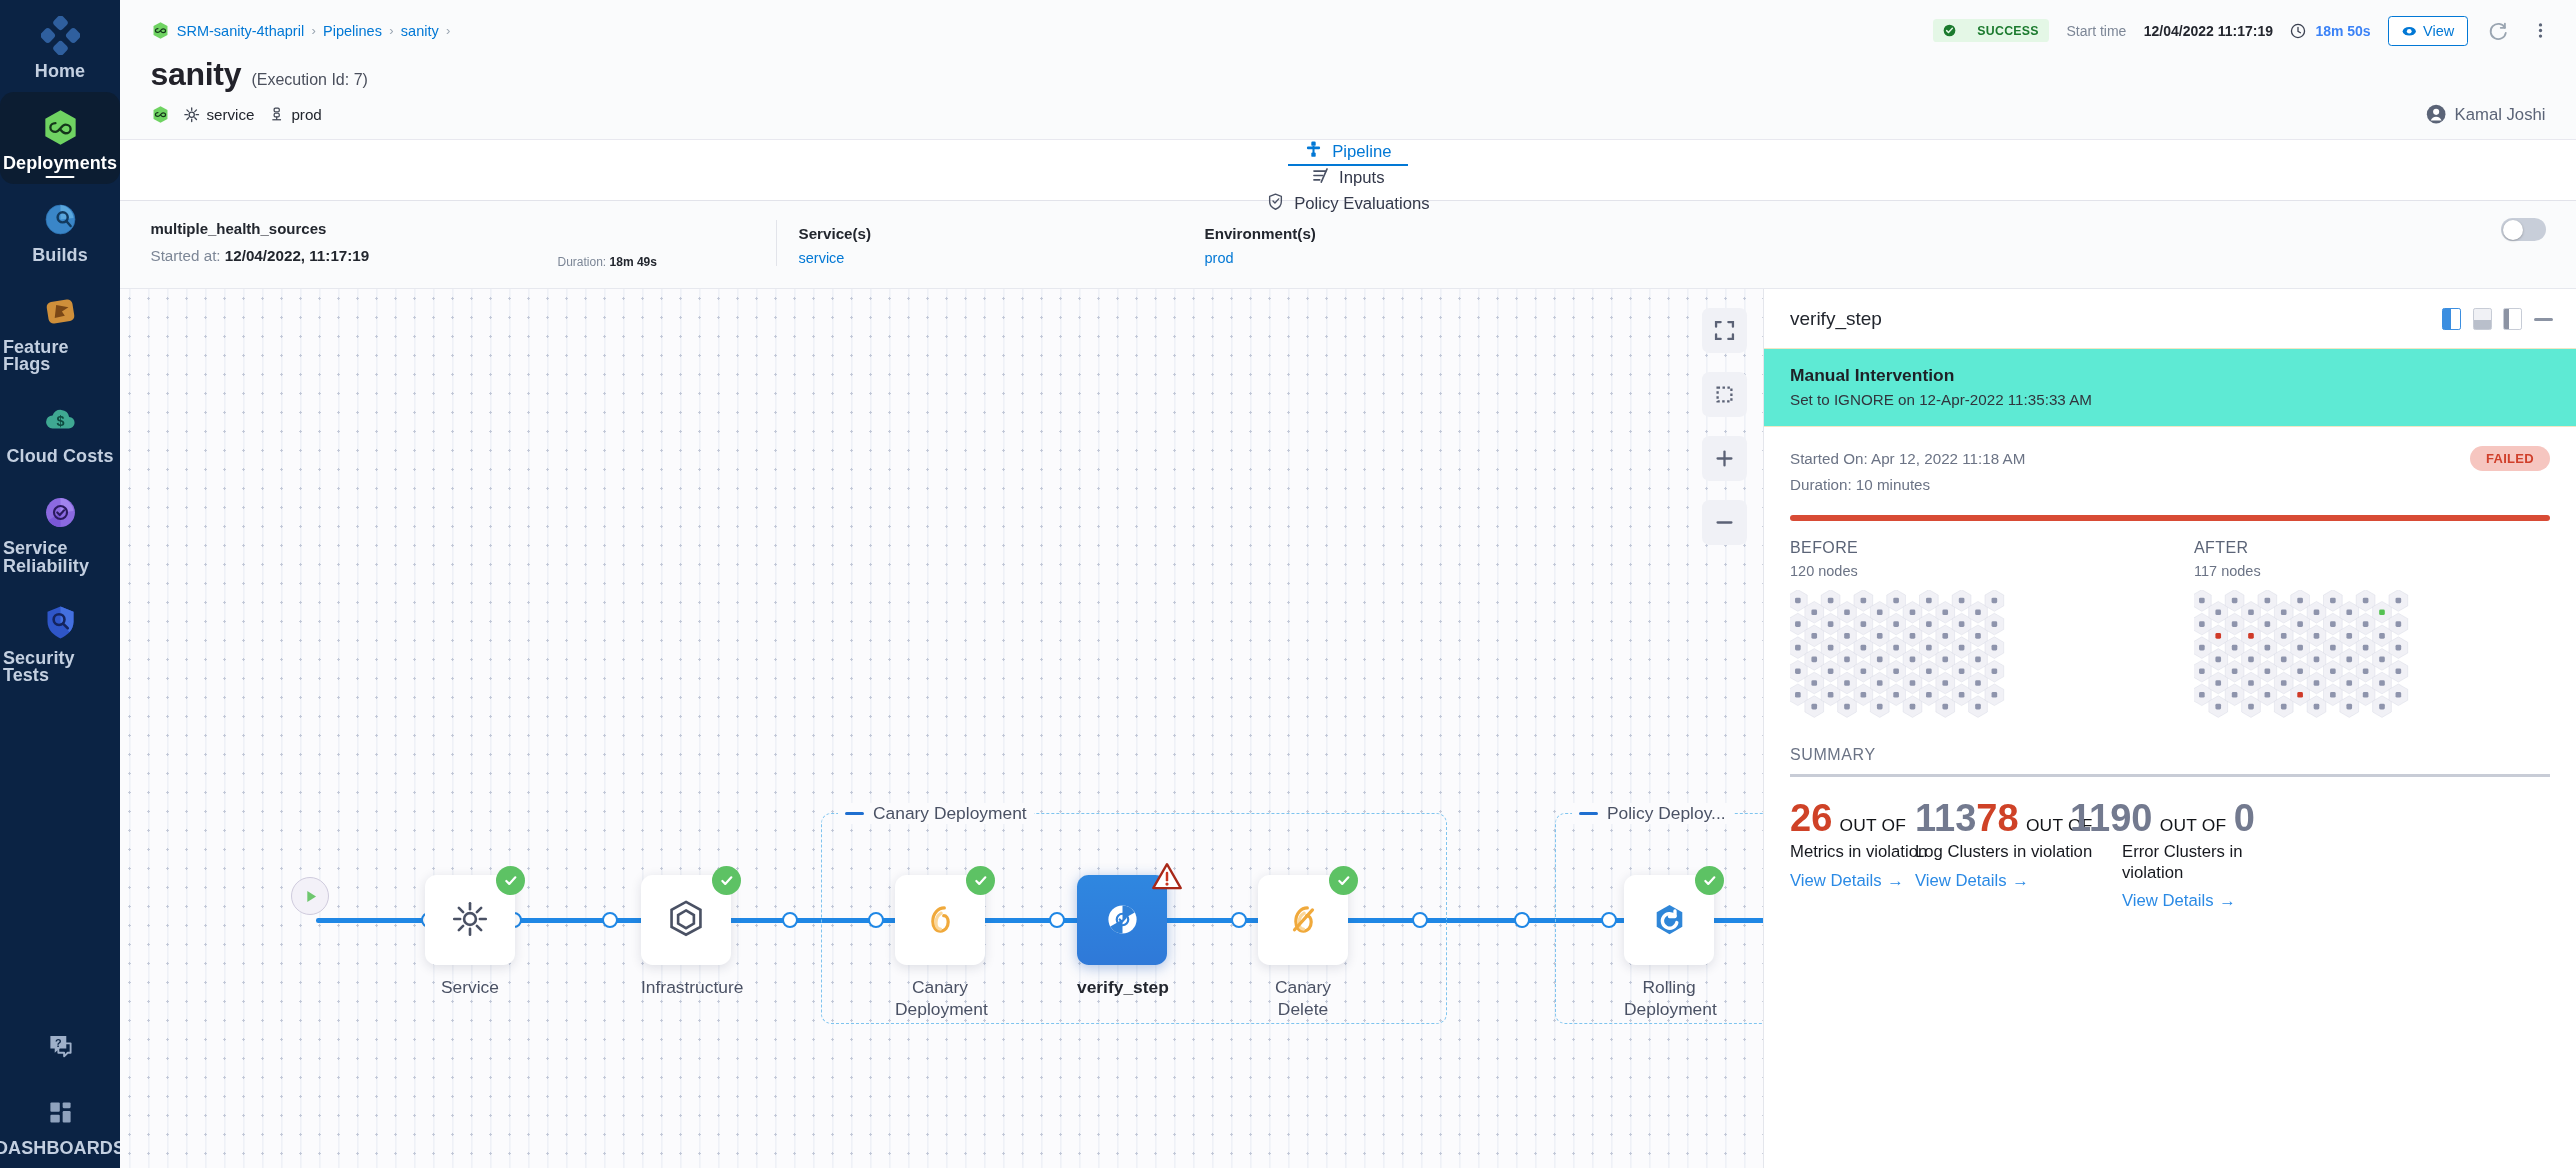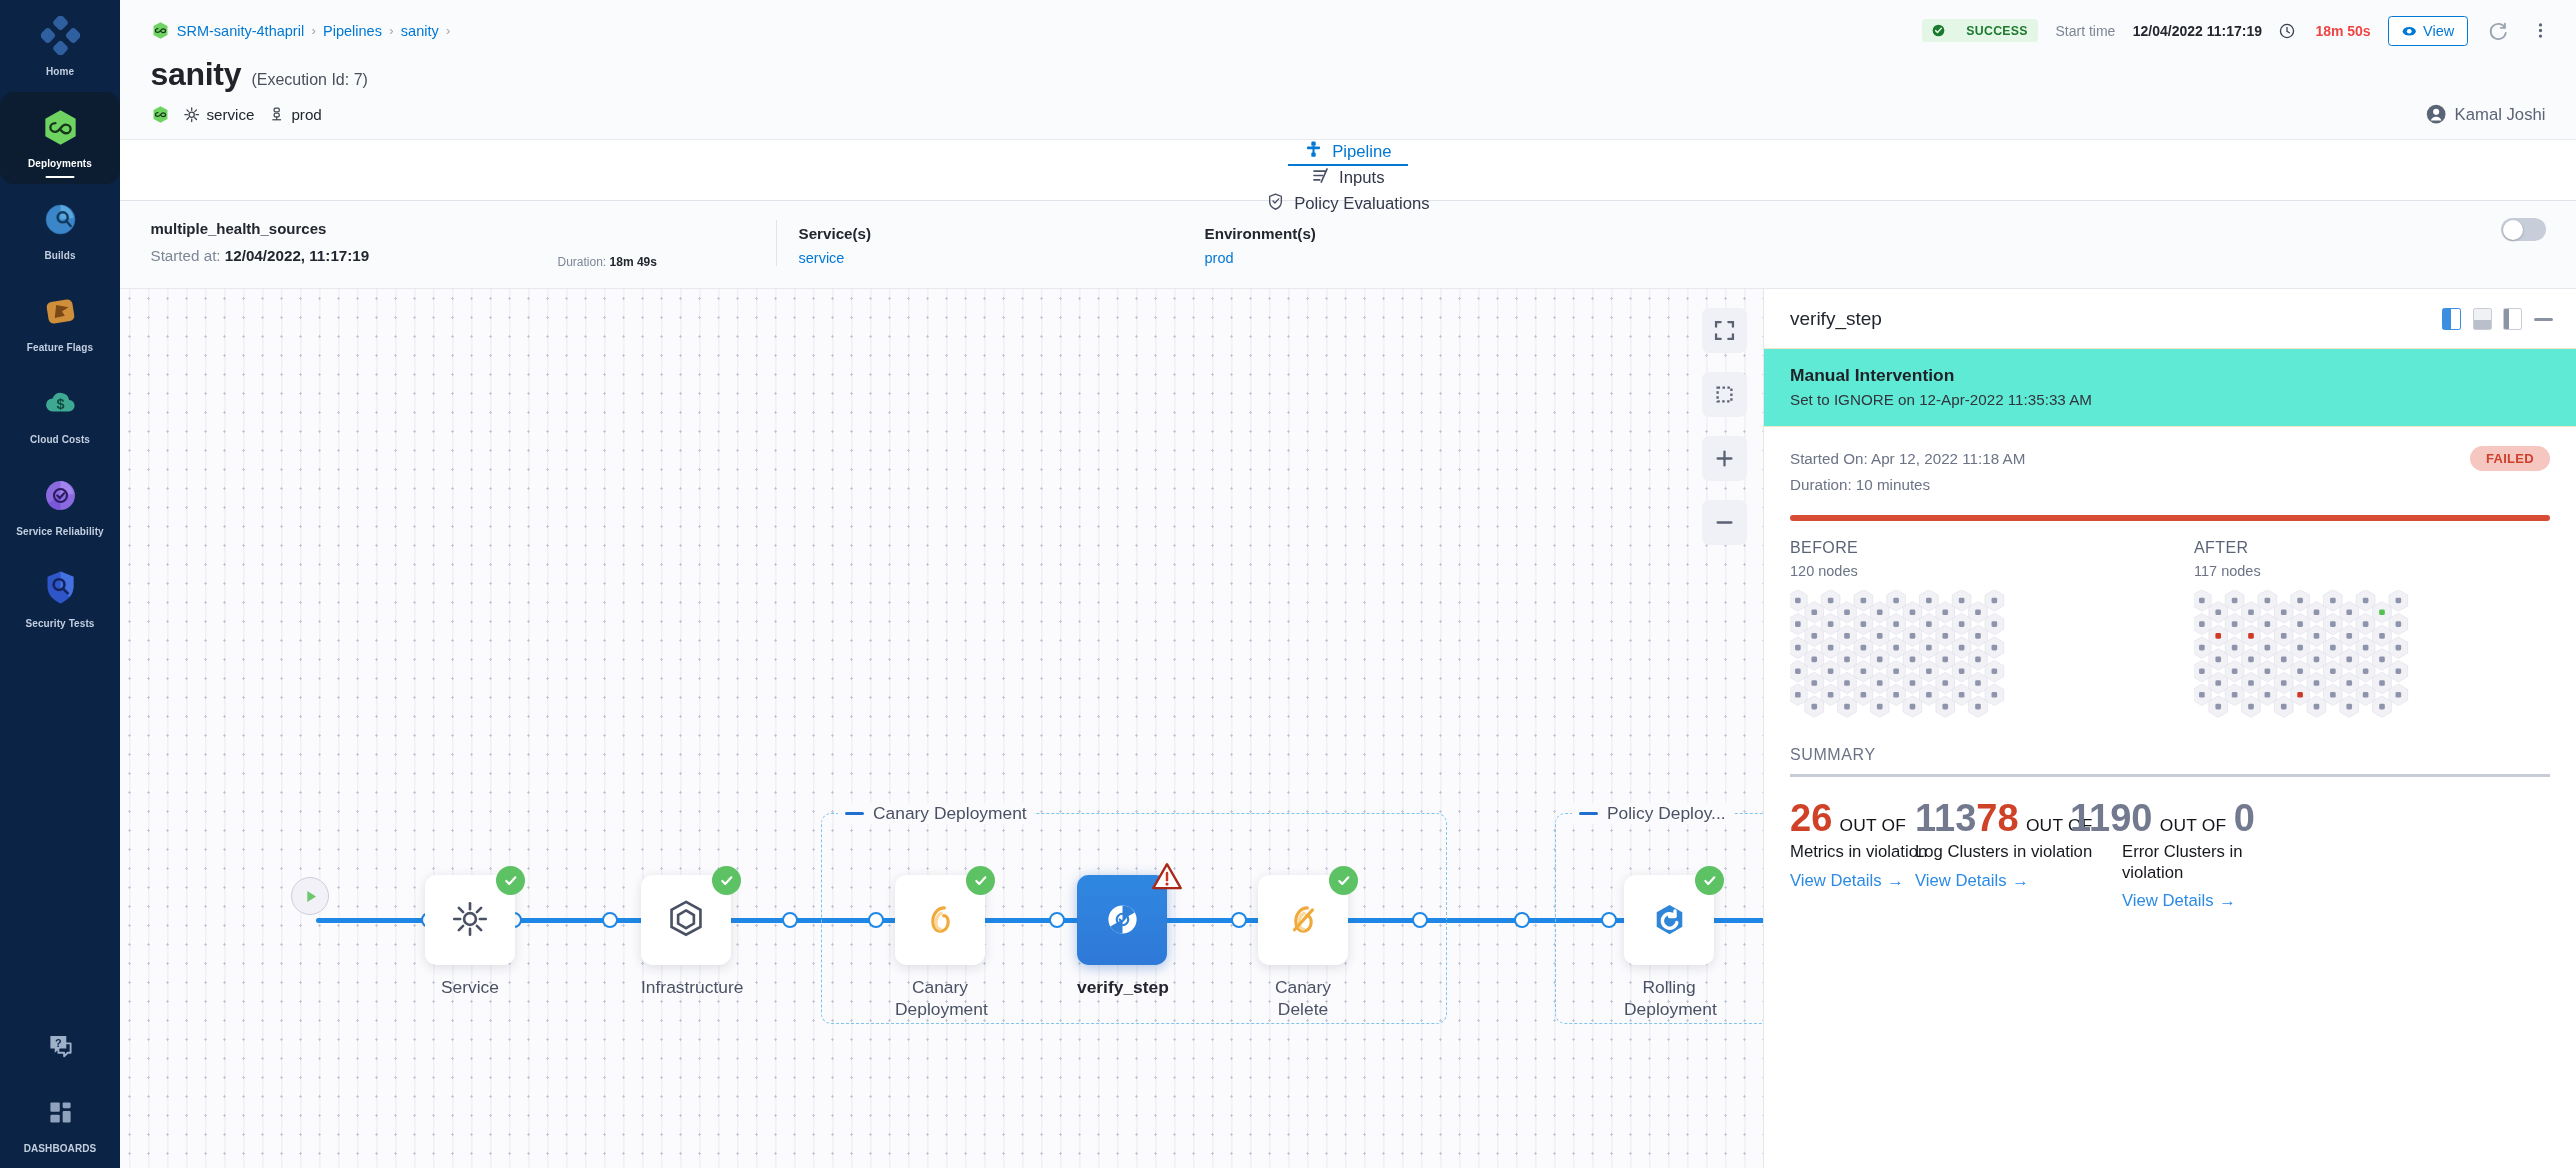--- a/index.html
+++ b/index.html
@@ -16,21 +16,21 @@
     display: flex; flex-direction: column; align-items: center;
     flex: 0 0 120px; position: relative;
   }
   .nav-item {
     width: 120px; padding: 16px 2.9px 11.6px; display: flex;
     flex-direction: column; align-items: center; gap: 8px;
     color: #b0c0d8; cursor: pointer; position: relative;
   }
   .nav-item.active { background: #0c1d32; border-radius: 14px; }
   .nav-item .nav-label {
-    font-size: 10px; line-height: 17.4px; text-align: left;
+    font-size: 18px; line-height: 17.4px; text-align: left;
     letter-spacing: 0.1px; font-weight: 600; color: #c3cfe0;
   }
   .nav-item.active .nav-label { color: #ffffff; }
   .nav-item.active::after {
     content: ""; position: absolute; bottom: 5.8px; left: 50%;
     transform: translateX(-50%); width: 29px; height: 2.2px;
     background: #fff; border-radius: 1.5px;
   }
   .nav-ico { width: 39px; height: 39px; display: block; }
   .nav-spacer { flex: 1 1 auto; }
@@ -46,21 +46,21 @@
   .crumb-link { color: #0278d5; cursor: pointer; }
   .crumb-sep { color: #9aa5b1; font-size: 13px; }
   .head-right { margin-left: auto; display: flex; align-items: center; gap: 17.4px; }
   .badge-success {
     display: inline-flex; align-items: center; gap: 21px;
     background: #e4f7e6; color: #1b7a2e; font-size: 12.3px; font-weight: 700;
     letter-spacing: 0.3px; padding: 4.4px 10.2px; border-radius: 3.6px;
   }
   .meta-lab { color: #7c8696; font-size: 14px; }
   .meta-val { color: #23262e; font-size: 14px; font-weight: 600; }
-  .dur { display: inline-flex; align-items: flex-start; gap: 20px; color: #ef4444; font-size: 14px; font-weight: 600; }
+  .dur { display: inline-flex; align-items: flex-start; gap: 9px; color: #3b82f6; font-size: 14px; font-weight: 600; }
   .btn-view {
     display: inline-flex; align-items: center; gap: 6.5px;
     border: 0.7px solid #0278d5; color: #0278d5; background: #fff;
     border-radius: 3.6px; padding: 5.8px 13px; font-size: 14.5px; cursor: pointer;
   }
   .ico-btn { width: 25px; height: 25px; display: inline-flex; align-items: center; justify-content: center; cursor: pointer; color: #9aa5b1; }
 
   .titlerow { display: flex; align-items: baseline; gap: 10.2px; padding: 10.2px 30.5px 0; }
   .page-title { font-size: 32px; font-weight: 700; color: #22222a; letter-spacing: -0.3px; }
   .page-exec { font-size: 16px; color: #4a4f5c; }

